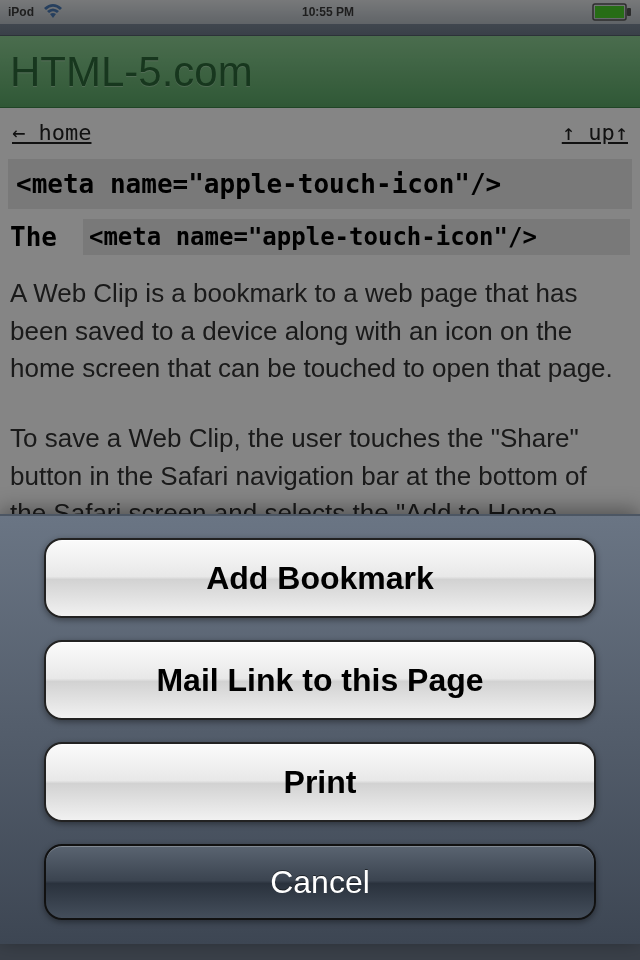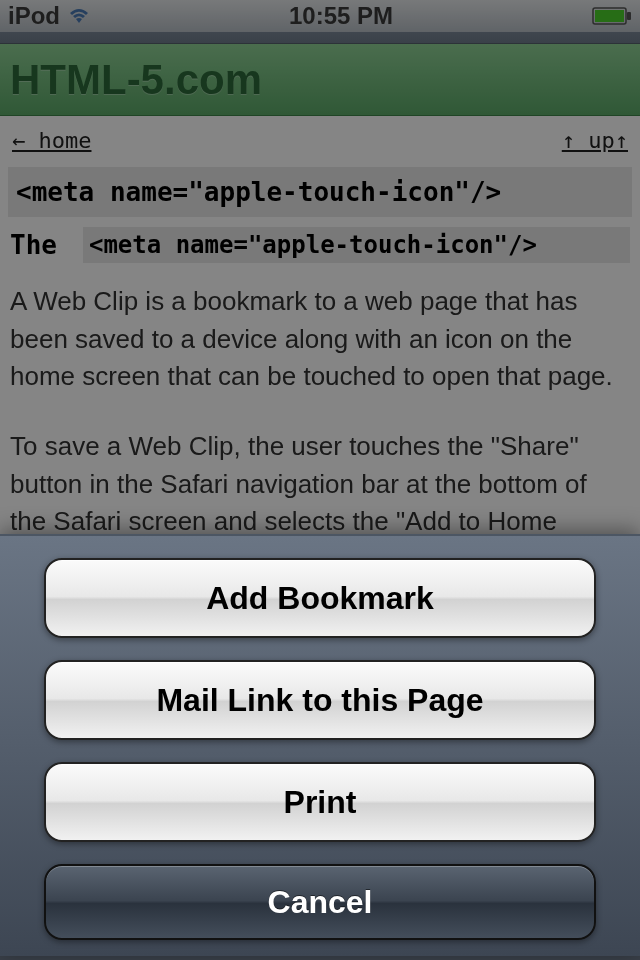--- a/index.html
+++ b/index.html
@@ -1,47 +1,47 @@
 <!DOCTYPE html>
 <html><head>
   <meta charset="utf-8">
   <style>
     * { box-sizing: border-box; margin: 0; padding: 0; }
     body { width: 640px; height: 960px; font-family: Helvetica, Arial, sans-serif; background: #6f7c8c; overflow: hidden; position: relative; }
 
-    .status-bar { height: 32px; background: linear-gradient(#e5e8ea, #b8bfc6); display: flex; align-items: center; justify-content: space-between; padding: 0 8px; font-size: 24px; font-weight: bold; color: #3a3a3a; text-align: center; }
+    .status-bar { height: 24px; background: linear-gradient(#e5e8ea, #b8bfc6); display: flex; align-items: center; justify-content: space-between; padding: 0 8px; font-size: 12px; font-weight: bold; color: #3a3a3a; text-align: center; }
     .status-left { display: flex; align-items: center; gap: 8px; }
     .wifi-icon { color: #4a7ab5; }
     .battery-icon svg { display: block; }
 
     .browser-chrome-top { height: 12px; background: linear-gradient(#7a8797, #6f7c8c); border-bottom: 1px solid #55606c; }
 
     .address-bar-row { height: 76px; background: linear-gradient(#8593a6, #6a788c); display: flex; align-items: center; gap: 12px; padding: 0 12px; border-bottom: 2px solid #4a5562; }
     .url-field { flex: 1; height: 52px; background: linear-gradient(#f5f5f5, #e0e0e0); border: 1px solid #888; border-radius: 10px; display: flex; align-items: center; padding: 0 12px; font-size: 24px; color: #444; box-shadow: inset 0 2px 4px rgba(0,0,0,0.15); }
     .url-text { flex: 1; overflow: hidden; text-overflow: ellipsis; white-space: nowrap; }
     .reload-btn { font-size: 26px; color: #555; margin-left: 8px; }
     .google-field { width: 180px; height: 52px; background: linear-gradient(#f5f5f5, #e0e0e0); border: 1px solid #888; border-radius: 26px; display: flex; align-items: center; padding: 0 20px; font-size: 24px; color: #777; box-shadow: inset 0 2px 4px rgba(0,0,0,0.15); }
 
     .page-content { background: #fff; }
     .site-header { height: 72px; background: linear-gradient(#8fd196, #5ca968); display: flex; align-items: center; padding: 0 10px; border-bottom: 1px solid #3e8549; }
-    .site-title { font-size: 42px; font-weight: bold; color: #2d6a3a; text-shadow: 0 1px 0 rgba(255,255,255,0.3); }
+    .site-title { font-size: 42px; font-weight: normal; color: #2d6a3a; text-shadow: 0 1px 0 rgba(255,255,255,0.3); }
     .nav-links { background: #fff; display: flex; padding: 12px 12px 8px 12px; font-family: monospace; font-size: 22px; text-decoration: underline; color: #222; justify-content: space-between; }
     .nav-links span { white-space: nowrap; }
     .code-block { background: #e8e8e8; margin: 6px 8px; padding: 10px 8px; font-family: monospace; font-size: 26px; font-weight: bold; color: #000; }
     .sub-code-row { display: flex; padding: 4px 10px; font-family: monospace; font-size: 26px; align-items: center; gap: 26px; }
     .sub-code-label { font-weight: bold; }
     .sub-code-code { background: #e8e8e8; padding: 4px 6px; font-size: 24px; font-weight: bold; flex: 1; }
     .body-text { padding: 16px 10px; font-size: 26px; line-height: 1.45; color: #333; }
     .body-heading { text-align: center; font-size: 28px; font-weight: bold; color: #555; padding-top: 8px; }
 
     .dim-overlay { position: absolute; top: 0; left: 0; right: 0; bottom: 0; background: rgba(0,0,0,0.48); }
 
-    .action-sheet { position: absolute; left: 0; right: 0; bottom: 4px; background: linear-gradient(#6a7584, #3d4653); border-top: 2px solid #4c5663; padding: 22px 44px 16px 44px; box-shadow: 0 -4px 20px rgba(0,0,0,0.4); }
+    .action-sheet { position: absolute; left: 0; right: 0; bottom: 16px; background: linear-gradient(#6a7584, #3d4653); border-top: 2px solid #4c5663; padding: 22px 44px 24px 44px; box-shadow: 0 -4px 20px rgba(0,0,0,0.4); }
     .action-btn { display: block; width: 100%; height: 80px; margin-bottom: 22px; border: 2px solid #222; border-radius: 18px; background: linear-gradient(#fbfbfb 0%, #e8e8e8 48%, #d2d2d2 52%, #f1f1f1 100%); font-size: 32px; font-weight: bold; color: #000; box-shadow: 0 2px 6px rgba(0,0,0,0.4), inset 0 1px 0 rgba(255,255,255,0.8); cursor: pointer; }
-    .cancel-btn { display: block; width: 100%; height: 76px; margin-top: 8px; border: 2px solid #111; border-radius: 18px; background: linear-gradient(#5a6471 0%, #3b4450 48%, #2a323d 52%, #444e5b 100%); font-size: 32px; font-weight: bold; color: #fff; text-shadow: 0 -1px 0 rgba(0,0,0,0.5); box-shadow: 0 2px 6px rgba(0,0,0,0.4), inset 0 1px 0 rgba(255,255,255,0.25); cursor: pointer; }
+    .cancel-btn { display: block; width: 100%; height: 76px; margin-top: 8px; border: 2px solid #111; border-radius: 18px; background: linear-gradient(#5a6471 0%, #3b4450 48%, #2a323d 52%, #444e5b 100%); font-size: 32px; font-weight: normal; color: #fff; text-shadow: 0 -1px 0 rgba(0,0,0,0.5); box-shadow: 0 2px 6px rgba(0,0,0,0.4), inset 0 1px 0 rgba(255,255,255,0.25); cursor: pointer; }
 
     .page-background { height: 840px; overflow: hidden; }
   </style>
 </head>
 <body>
 
 <div class="status-bar">
   <div class="status-left">
     <span>iPod</span>
     <span class="wifi-icon">

